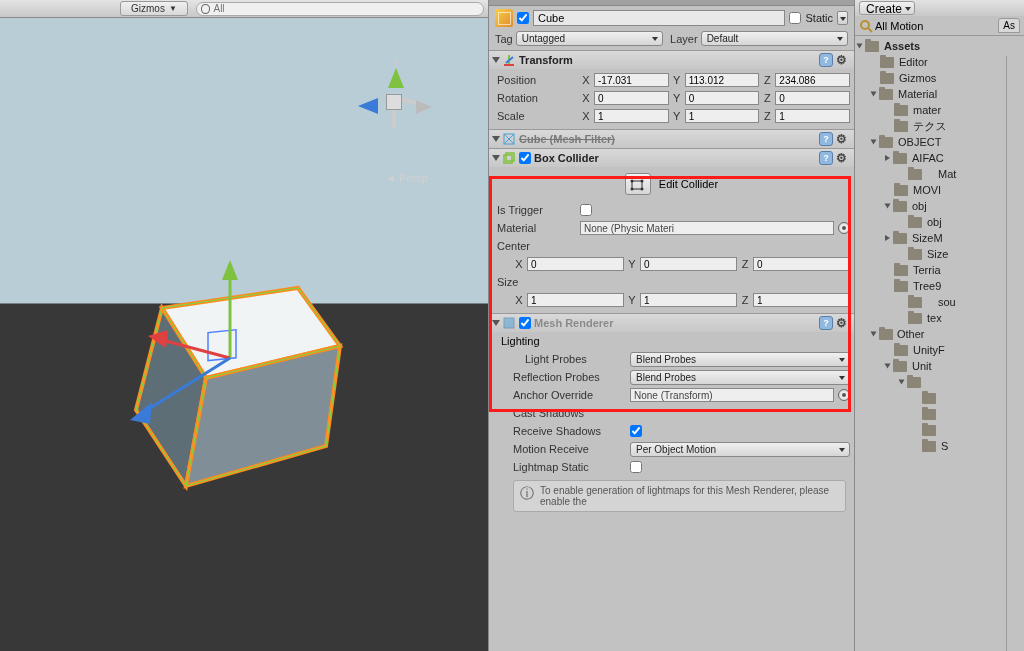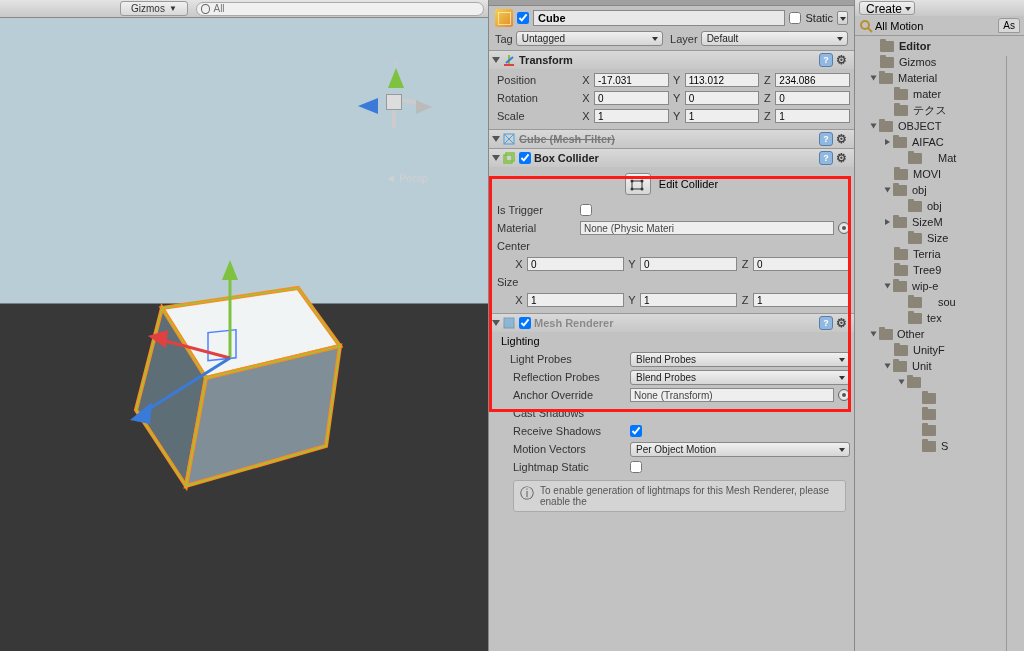--- a/index.html
+++ b/index.html
@@ -34,21 +34,21 @@
   
   .cube-wrap { position:absolute; left:100px; top:230px; width:260px; height:260px; }
   .cube-wrap svg { width:100%; height:100%; overflow:visible; }
   
   
   .inspector { width: 366px; background: #c2c2c2; height: 100%; border-left: 1px solid #888; position: relative; font-size: 11px; }
   .toptab-row { height: 6px; background:#a0a0a0; border-bottom:1px solid #888;}
   .insp-header { padding: 3px 6px 2px 6px; display: flex; align-items: center; gap: 4px; }
   .cube-icon { width: 18px; height: 18px; background: linear-gradient(135deg,#f7d04b,#e08b2a); border-radius:2px; position:relative; }
   .cube-icon::before{ content:""; position:absolute; left:3px; top:3px; width:11px; height:11px; border:1px solid rgba(255,255,255,0.6); }
-  .insp-header input.namefield { flex: 1; background: #e8e8e8; border: 1px solid #888; height: 16px; padding: 0 4px; font-size: 11px; font-weight: bold; }
+  .insp-header input.namefield { flex: 1; background: #e8e8e8; border: 1px solid #888; height: 16px; padding: 0 4px; font-size: 11px; }
   .cb { width: 12px; height: 12px; }
   .static-lbl { font-size: 11px; color:#222; }
   .mini-dd { width:11px; height:14px; background:linear-gradient(#f0f0f0,#d0d0d0); border:1px solid #888; border-radius:2px; position:relative; }
   .mini-dd::after{content:""; position:absolute; left:2px; top:5px; border-left:3px solid transparent; border-right:3px solid transparent; border-top:4px solid #333;}
   
   .insp-tagrow { padding: 2px 6px 4px 6px; display: flex; align-items: center; gap: 3px; }
   .insp-tagrow .lbl { color: #333; }
   .popup { flex:1; height: 15px; background: linear-gradient(#f0f0f0,#d6d6d6); border: 1px solid #888; border-radius: 3px; font-size: 10px; padding: 0 14px 0 5px; display:flex; align-items:center; position:relative; color:#222; }
   .popup::after { content:""; position:absolute; right:4px; top:5px; border-left:3px solid transparent; border-right:3px solid transparent; border-top:4px solid #333; }
   
@@ -306,21 +306,21 @@
         <div class="help-icon">?</div>
         <div class="gear-icon"></div>
       </div>
 
       <div class="comp-body" style="padding-top:0">
         <div class="row" style="font-weight:normal">
           <div class="tri open" style="margin-left:2px"></div>
           <span style="margin-left:4px">Lighting</span>
         </div>
         <div class="row">
-          <span class="lbl" style="width:135px;padding-left:17px">Light Probes</span>
+          <span class="lbl" style="width:135px;padding-left:32px">Light Probes</span>
           <div class="popup">
               <span>Blend Probes</span>
             </div>
         </div>
         <div class="row">
           <span class="lbl" style="width:135px;padding-left:20px">Reflection Probes</span>
           <div class="popup">
               <span>Blend Probes</span>
             </div>
         </div>
@@ -330,21 +330,21 @@
           <div class="objcircle"></div>
         </div>
         <div class="row">
           <span class="lbl" style="width:135px;padding-left:20px">Cast Shadows</span>
         </div>
         <div class="row">
           <span class="lbl" style="width:135px;padding-left:20px">Receive Shadows</span>
           <input type="checkbox" class="cb" checked="" style="">
         </div>
         <div class="row">
-          <span class="lbl" style="width:135px;padding-left:20px">Motion Vectors</span>
+          <span class="lbl" style="width:135px;padding-left:20px">Motion Receive</span>
           <div class="popup">
               <span>Per Object Motion</span>
             </div>
         </div>
         <div class="row">
           <span class="lbl" style="width:135px;padding-left:20px">Lightmap Static</span>
           <input type="checkbox" class="cb" style="">
         </div>
         <div style="margin:4px 4px 0 20px; padding:4px 6px; background:#d4d4d4; border:1px solid #aaa; border-radius:3px; display:flex; gap:6px; align-items:flex-start; font-size:10px; color:#555;">
           <span style="font-size:14px;">ⓘ</span>
@@ -363,24 +363,29 @@
     <div class="proj-search-row">
       <span class="mag"><svg viewBox="0 0 14 14">
             <circle cx="6" cy="6" r="4" fill="none" stroke="#b89030" stroke-width="2"></circle>
             <line x1="9" y1="9" x2="13" y2="13" stroke="#b89030" stroke-width="2"></line>
           </svg></span>
       <span>All Motion</span>
       <div style="flex:1"></div>
       <div class="proj-tab"><span>As</span></div>
     </div>
     <div class="proj-tree" id="proj-tree">
+        <div class="tree-item indent-0">
+          <div class="tri open"></div>
+          <div class="folder-icon"></div>
+          <span style="margin-left: 3px; font-weight: bold;">Assets</span>
+        </div>
         <div class="tree-item indent-1">
           <div class="tri none"></div>
           <div class="folder-icon"></div>
-          <span style="margin-left: 3px; font-weight: bold;">Editor</span>
+          <span style="margin-left: 3px; font-weight: normal;">Editor</span>
         </div>
         <div class="tree-item indent-1">
           <div class="tri none"></div>
           <div class="folder-icon"></div>
           <span style="margin-left: 3px; font-weight: normal;">Gizmos</span>
         </div>
         <div class="tree-item indent-1">
           <div class="tri open"></div>
           <div class="folder-icon"></div>
           <span style="margin-left: 3px; font-weight: normal;">Material</span>
@@ -437,25 +442,20 @@
         </div>
         <div class="tree-item indent-2">
           <div class="tri none"></div>
           <div class="folder-icon"></div>
           <span style="margin-left: 3px; font-weight: normal;">Terria</span>
         </div>
         <div class="tree-item indent-2">
           <div class="tri none"></div>
           <div class="folder-icon"></div>
           <span style="margin-left: 3px; font-weight: normal;">Tree9</span>
-        </div>
-        <div class="tree-item indent-2">
-          <div class="tri open"></div>
-          <div class="folder-icon"></div>
-          <span style="margin-left: 3px; font-weight: normal;">wip-e</span>
         </div>
         <div class="tree-item indent-3">
           <div class="tri none"></div>
           <div class="folder-icon"></div>
           <span style="margin-left: 14px; font-weight: normal;">sou</span>
         </div>
         <div class="tree-item indent-3">
           <div class="tri none"></div>
           <div class="folder-icon"></div>
           <span style="margin-left: 3px; font-weight: normal;">tex</span>

